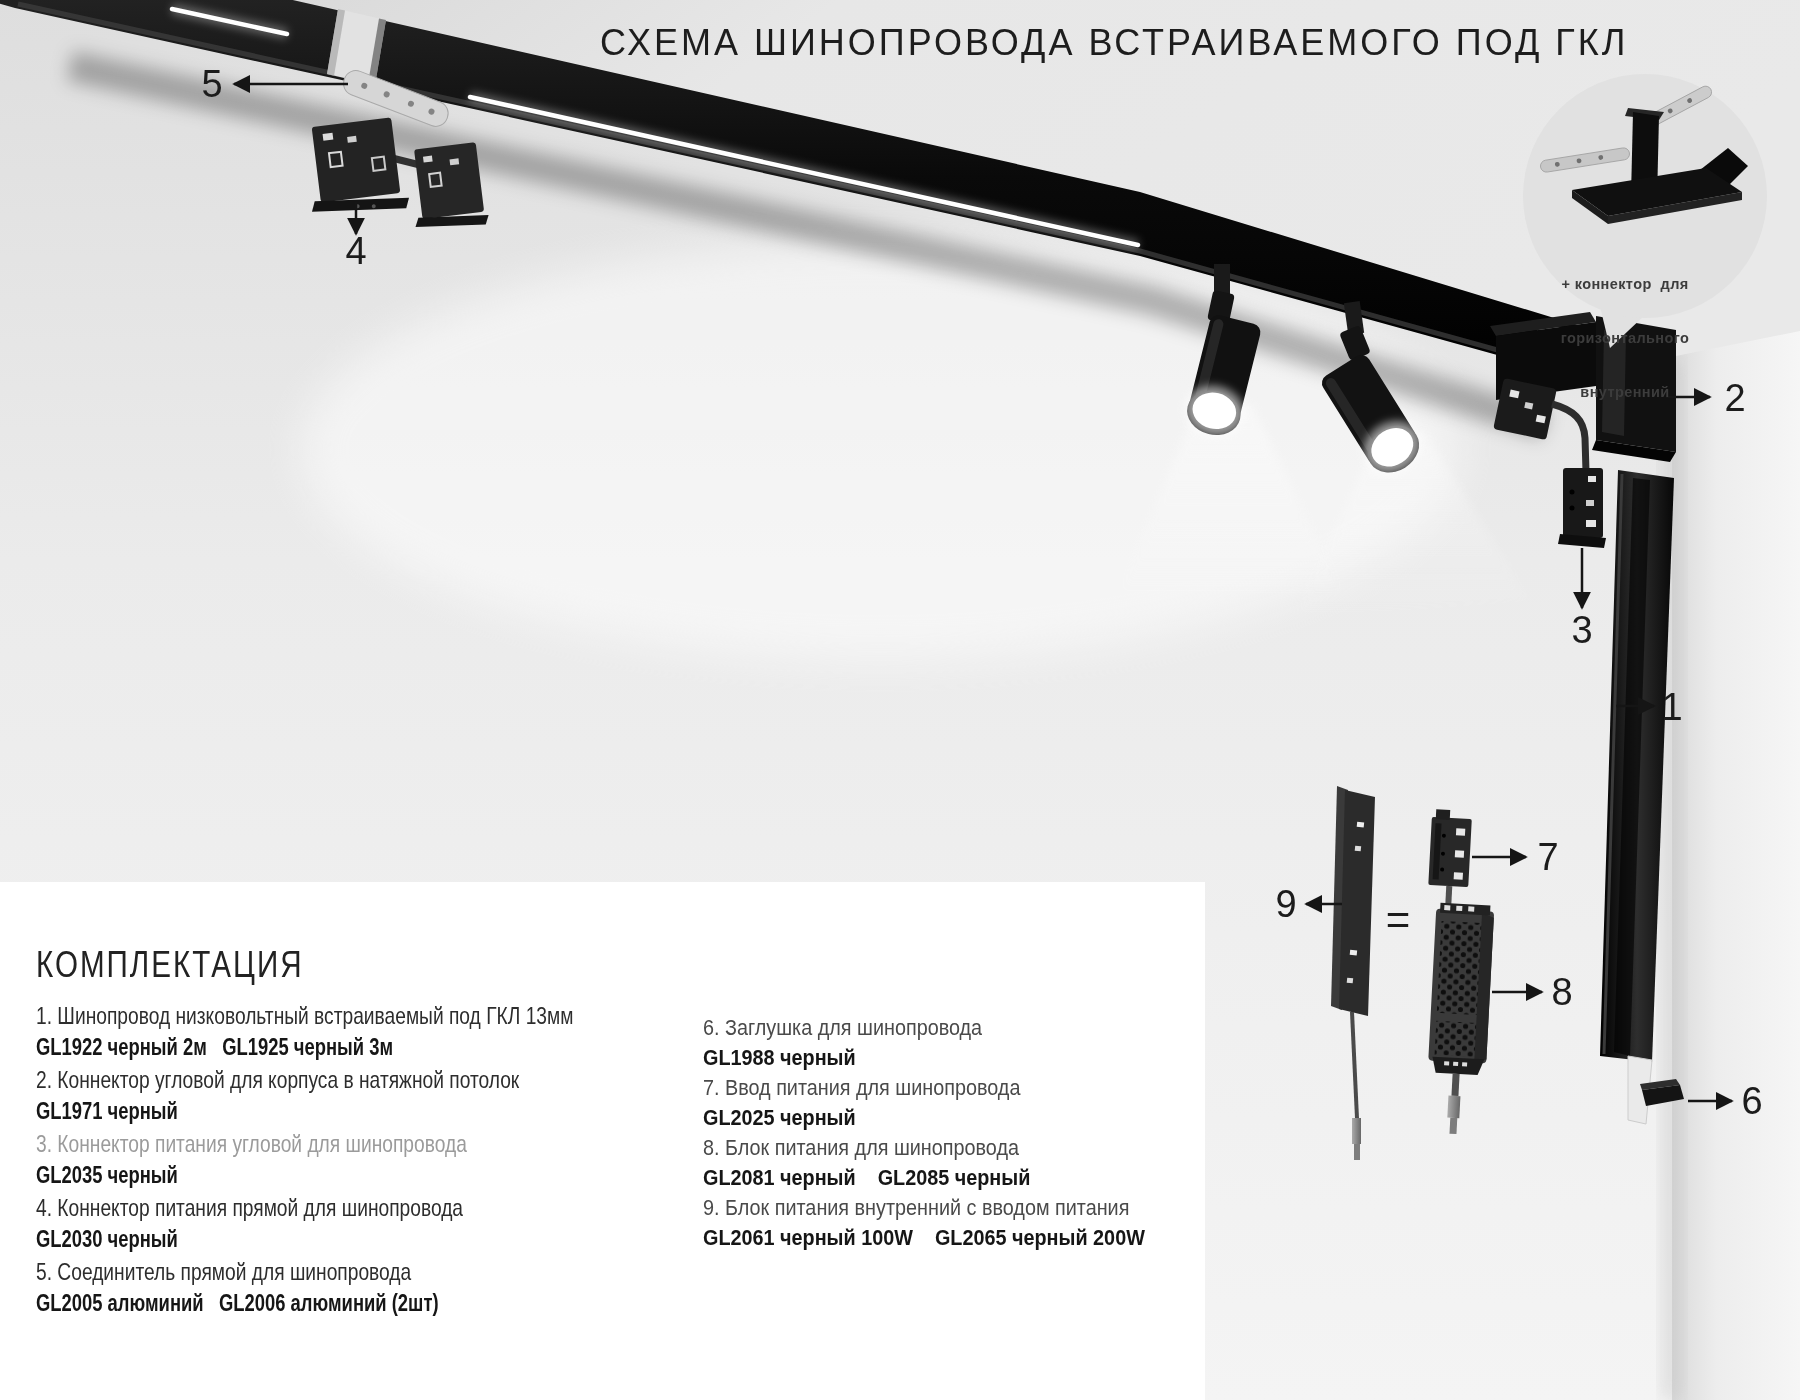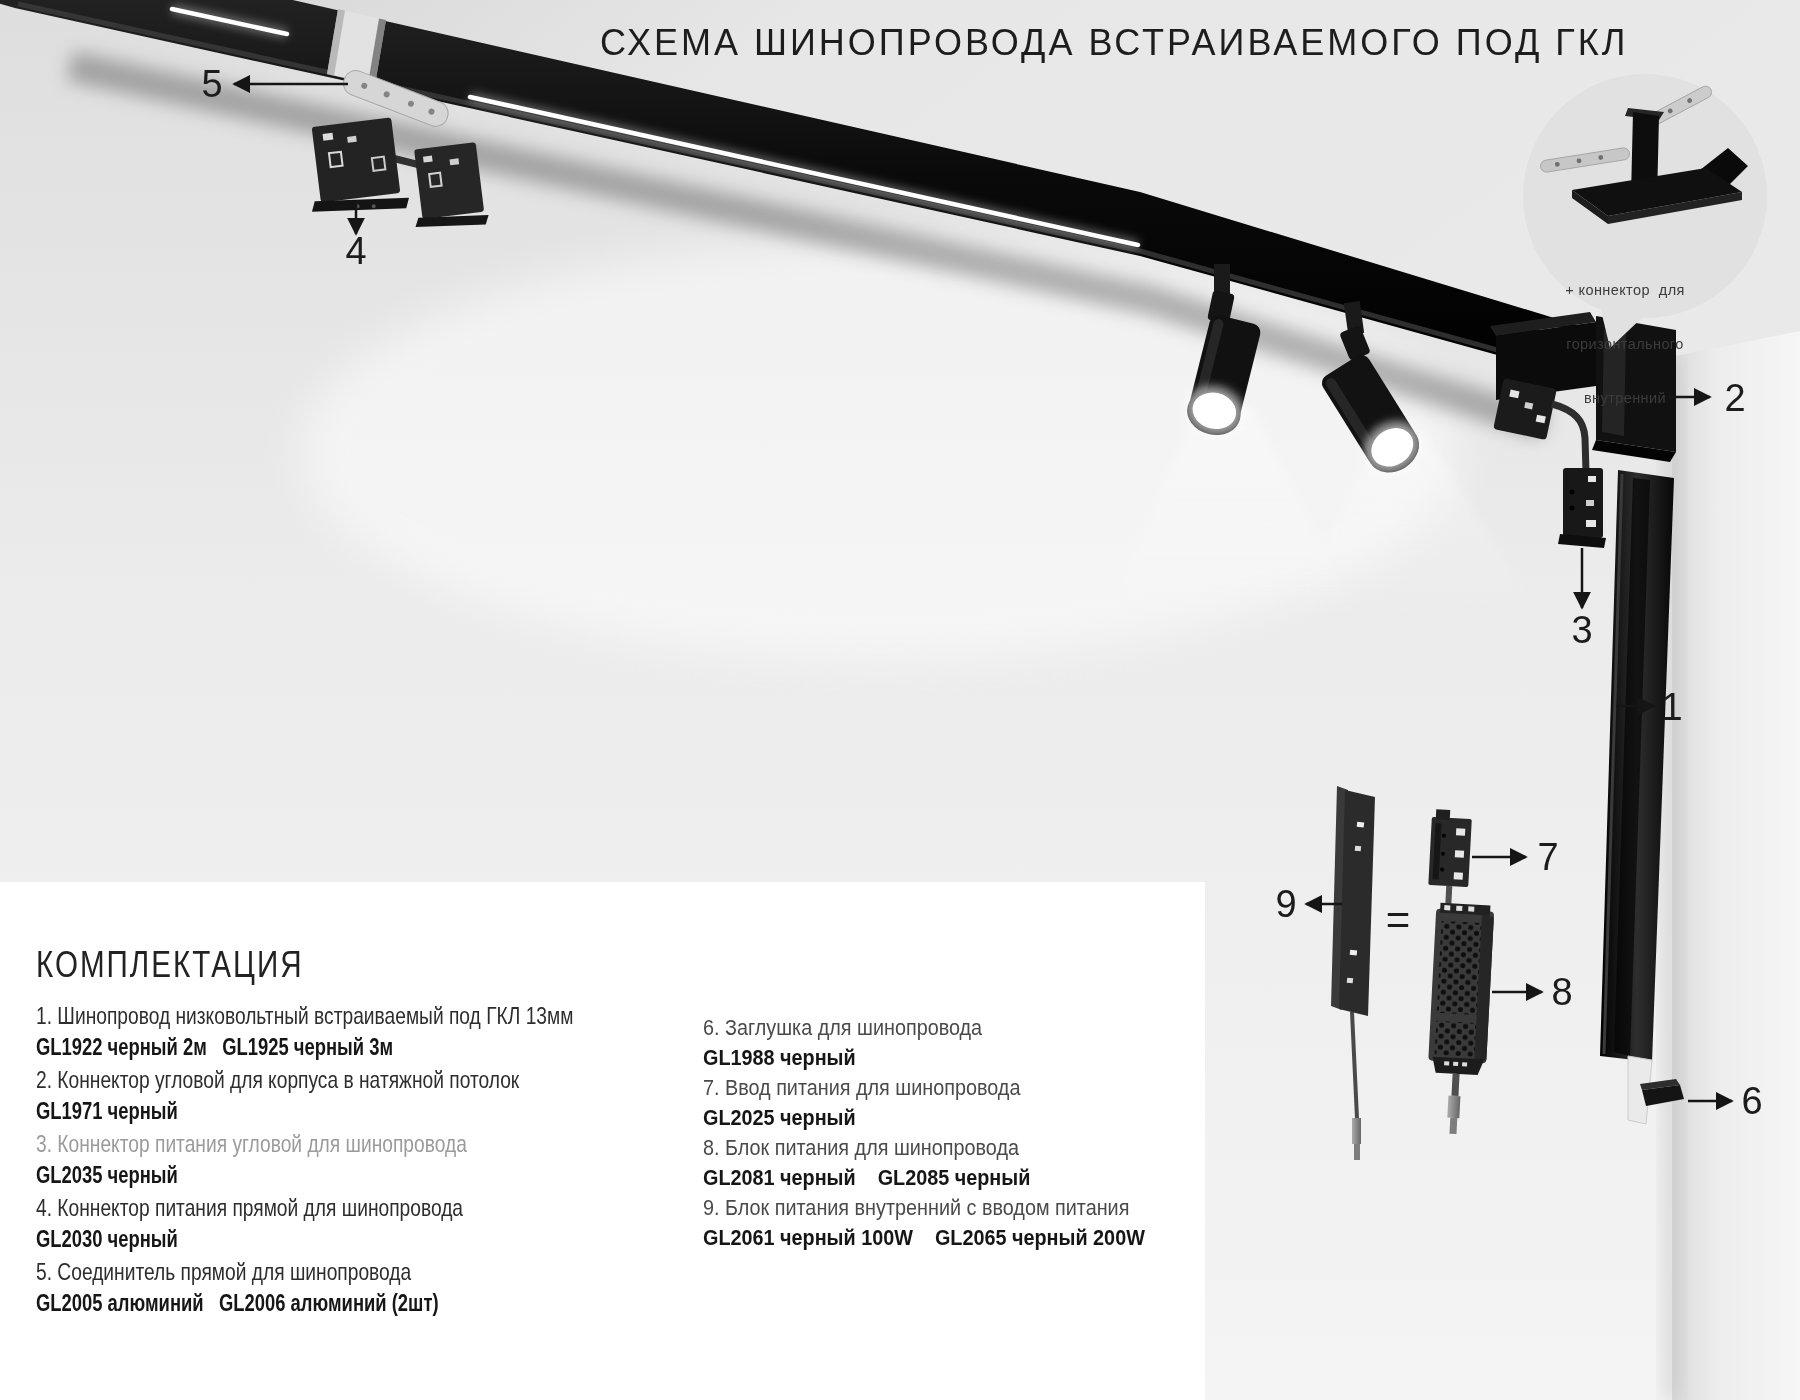--- a/index.html
+++ b/index.html
@@ -4,22 +4,22 @@
 <style>
   html,body{margin:0;padding:0;background:#cfcfcf;}
   .stage{position:relative;width:1800px;height:1400px;overflow:hidden;
          font-family:"Liberation Sans",sans-serif;background:#e8e8e8;}
   .scene{position:absolute;left:0;top:0;}
   .title{position:absolute;left:600px;top:22px;width:1000px;text-align:center;
          font-size:36px;letter-spacing:3px;color:#1d1d1d;white-space:nowrap;}
   .num{position:absolute;transform:translate(-50%,-50%);font-size:38px;color:#1c1c1c;
        font-weight:400;line-height:1;}
   .eq{font-size:42px;font-weight:400;color:#1c1c1c;}
-  .inset-note{position:absolute;left:1475px;top:245px;width:300px;text-align:center;
-       font-size:14.5px;line-height:18px;color:#3c3c3c;letter-spacing:.4px;white-space:pre;}
+  .inset-note{position:absolute;left:1475px;top:239px;width:300px;text-align:center;
+       font-size:14.5px;line-height:18px;color:#3c3c3c;letter-spacing:.4px;white-space:pre;font-weight:bold;}
   
   .panel{position:absolute;left:0;top:882px;width:1205px;height:518px;background:#ffffff;}
   .kit-heading{position:absolute;left:36px;top:944px;font-size:37px;letter-spacing:2.5px;
        color:#222;transform:scaleX(.8);transform-origin:left top;white-space:nowrap;}
   .col{position:absolute;}
   .col-left{left:36px;top:1002px;width:760px;transform:scaleX(.8);transform-origin:left top;}
   .col-right{left:703px;top:1014px;width:560px;transform:scaleX(.9);transform-origin:left top;}
   .kit-item .desc{font-size:24px;line-height:28px;color:#2d2d2d;margin-bottom:3px;white-space:nowrap;}
   .kit-item .codes{font-size:23px;line-height:28px;font-weight:bold;color:#161616;
        margin-bottom:5px;white-space:pre;}

